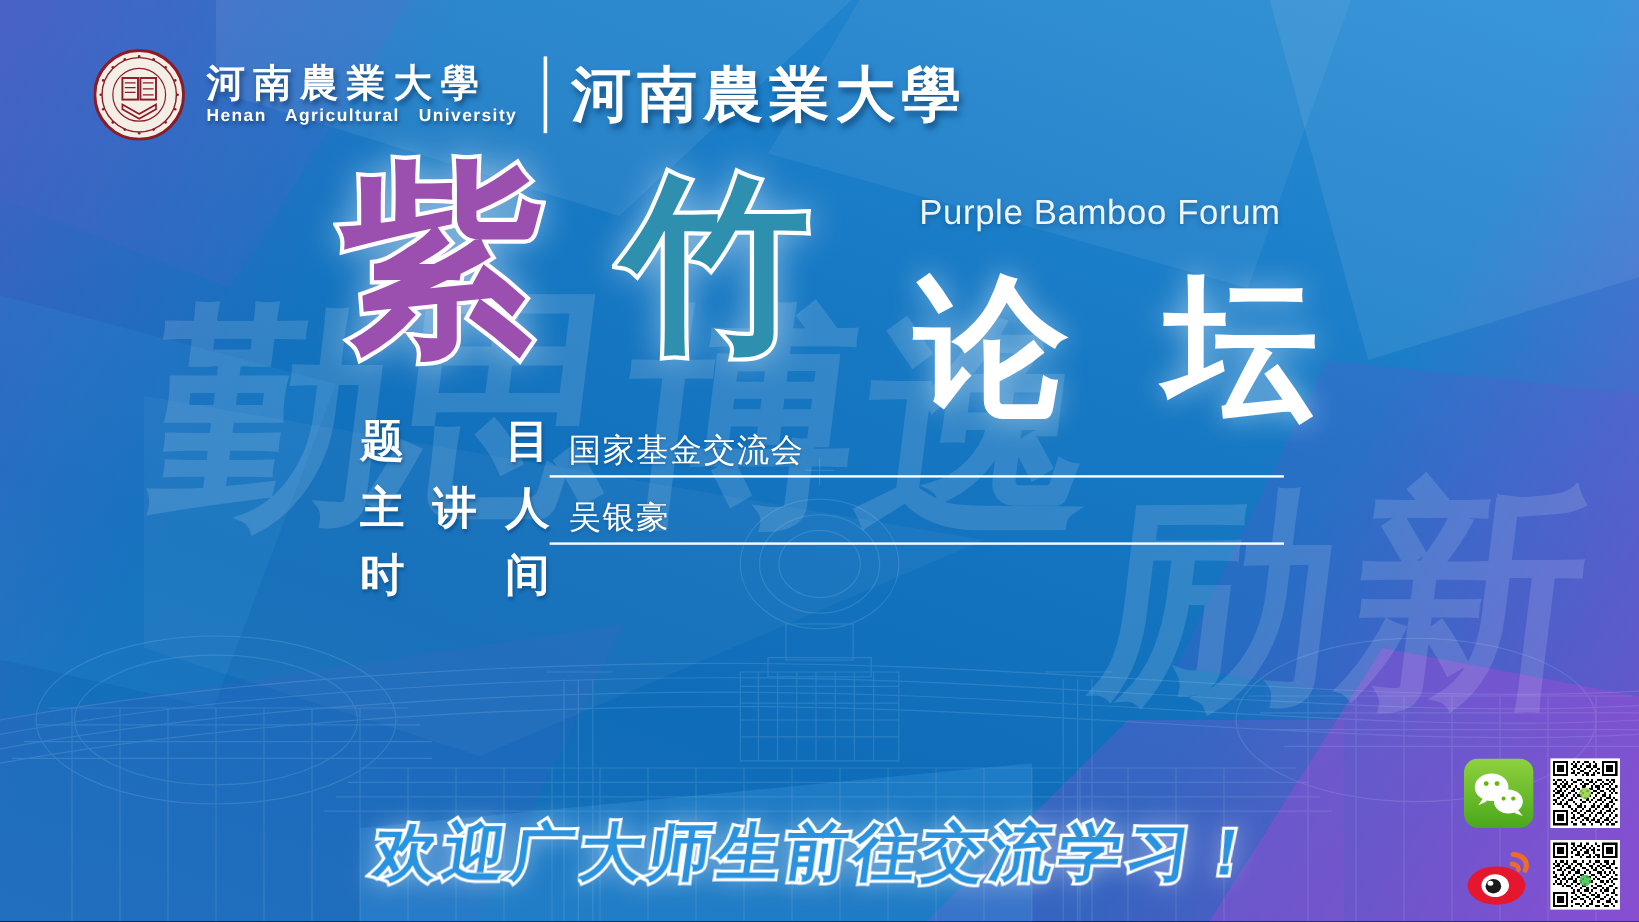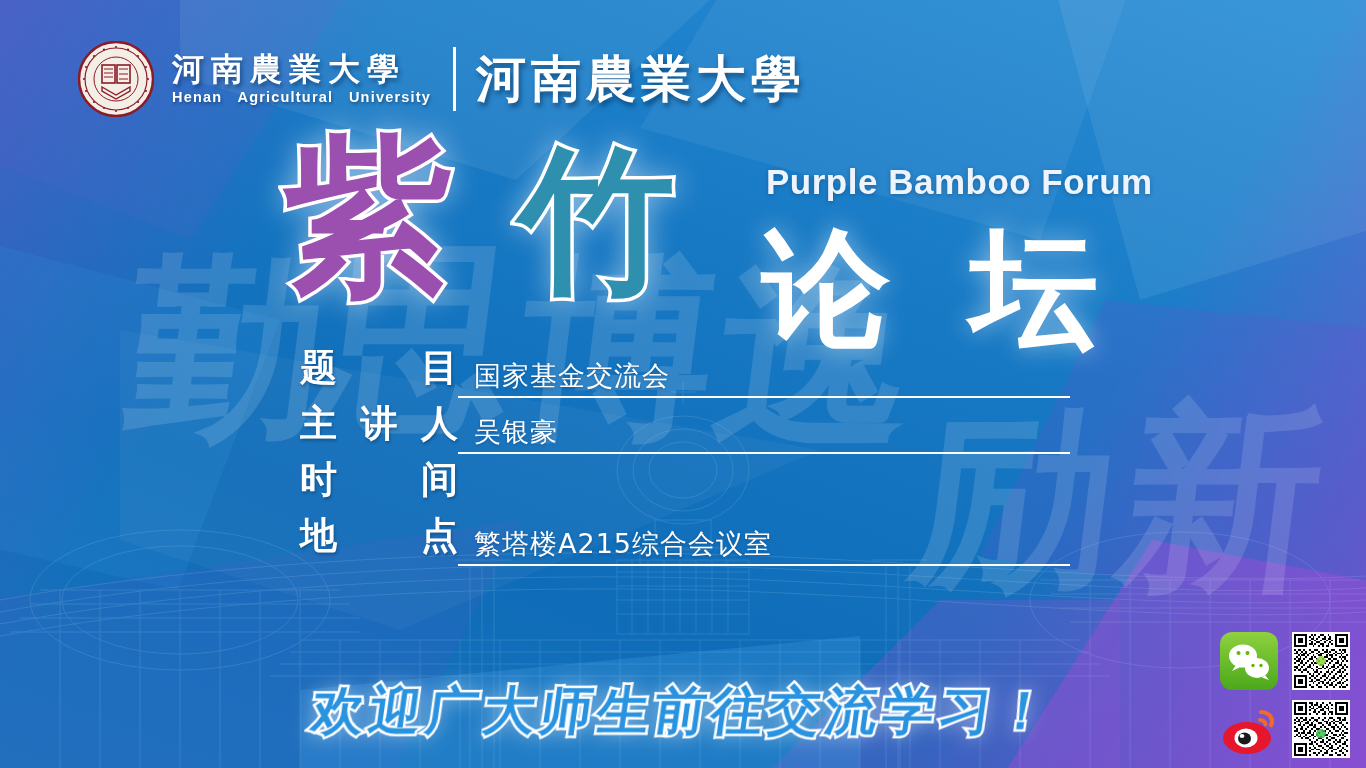--- a/index.html
+++ b/index.html
@@ -78,21 +78,21 @@
   }
   .char-lun,.char-tan{
     font-size:128px;color:#ffffff;-webkit-text-stroke:0;
     font-family:"DejaVu Serif","Liberation Serif",serif;font-weight:700;
     filter:drop-shadow(0 0 12px rgba(255,255,255,.5));
   }
   .char-lun{left:482px;top:78px;}
   .char-tan{left:690px;top:78px;}
   .en-title{
     position:absolute;left:486px;top:36px;
-    font-size:35px;color:#eef4fb;letter-spacing:.5px;font-weight:700;
+    font-size:29px;color:#eef4fb;letter-spacing:.5px;font-weight:400;
     text-shadow:0 1px 4px rgba(0,40,80,.35);white-space:nowrap;
   }
 
   
   .info{position:absolute;left:300px;top:342px;width:770px;}
   .row{display:flex;align-items:flex-end;height:56px;}
   .lbl{
     flex:0 0 158px;
     font-family:Liberation Sans, sans-serif;
     font-size:37px;font-weight:700;color:#ffffff;
@@ -251,26 +251,20 @@
       </div>
     </div>
     <div class="row">
       <div class="lbl">主讲人</div>
       <div class="val-wrap">
         <span class="val">吴银豪</span>
       </div>
     </div>
     <div class="row">
       <div class="lbl">时间</div>
-    </div>
-    <div class="row">
-      <div class="lbl">地点</div>
-      <div class="val-wrap">
-        <span class="val">繁塔楼A215综合会议室</span>
-      </div>
     </div>
   </div>
 
   <div class="slogan">欢迎广大师生前往交流学习！</div>
 
   <div class="social">
     <div class="icons-col">
       <div class="ic">
         <svg viewBox="0 0 58 58" xmlns="http://www.w3.org/2000/svg">
           <defs>

